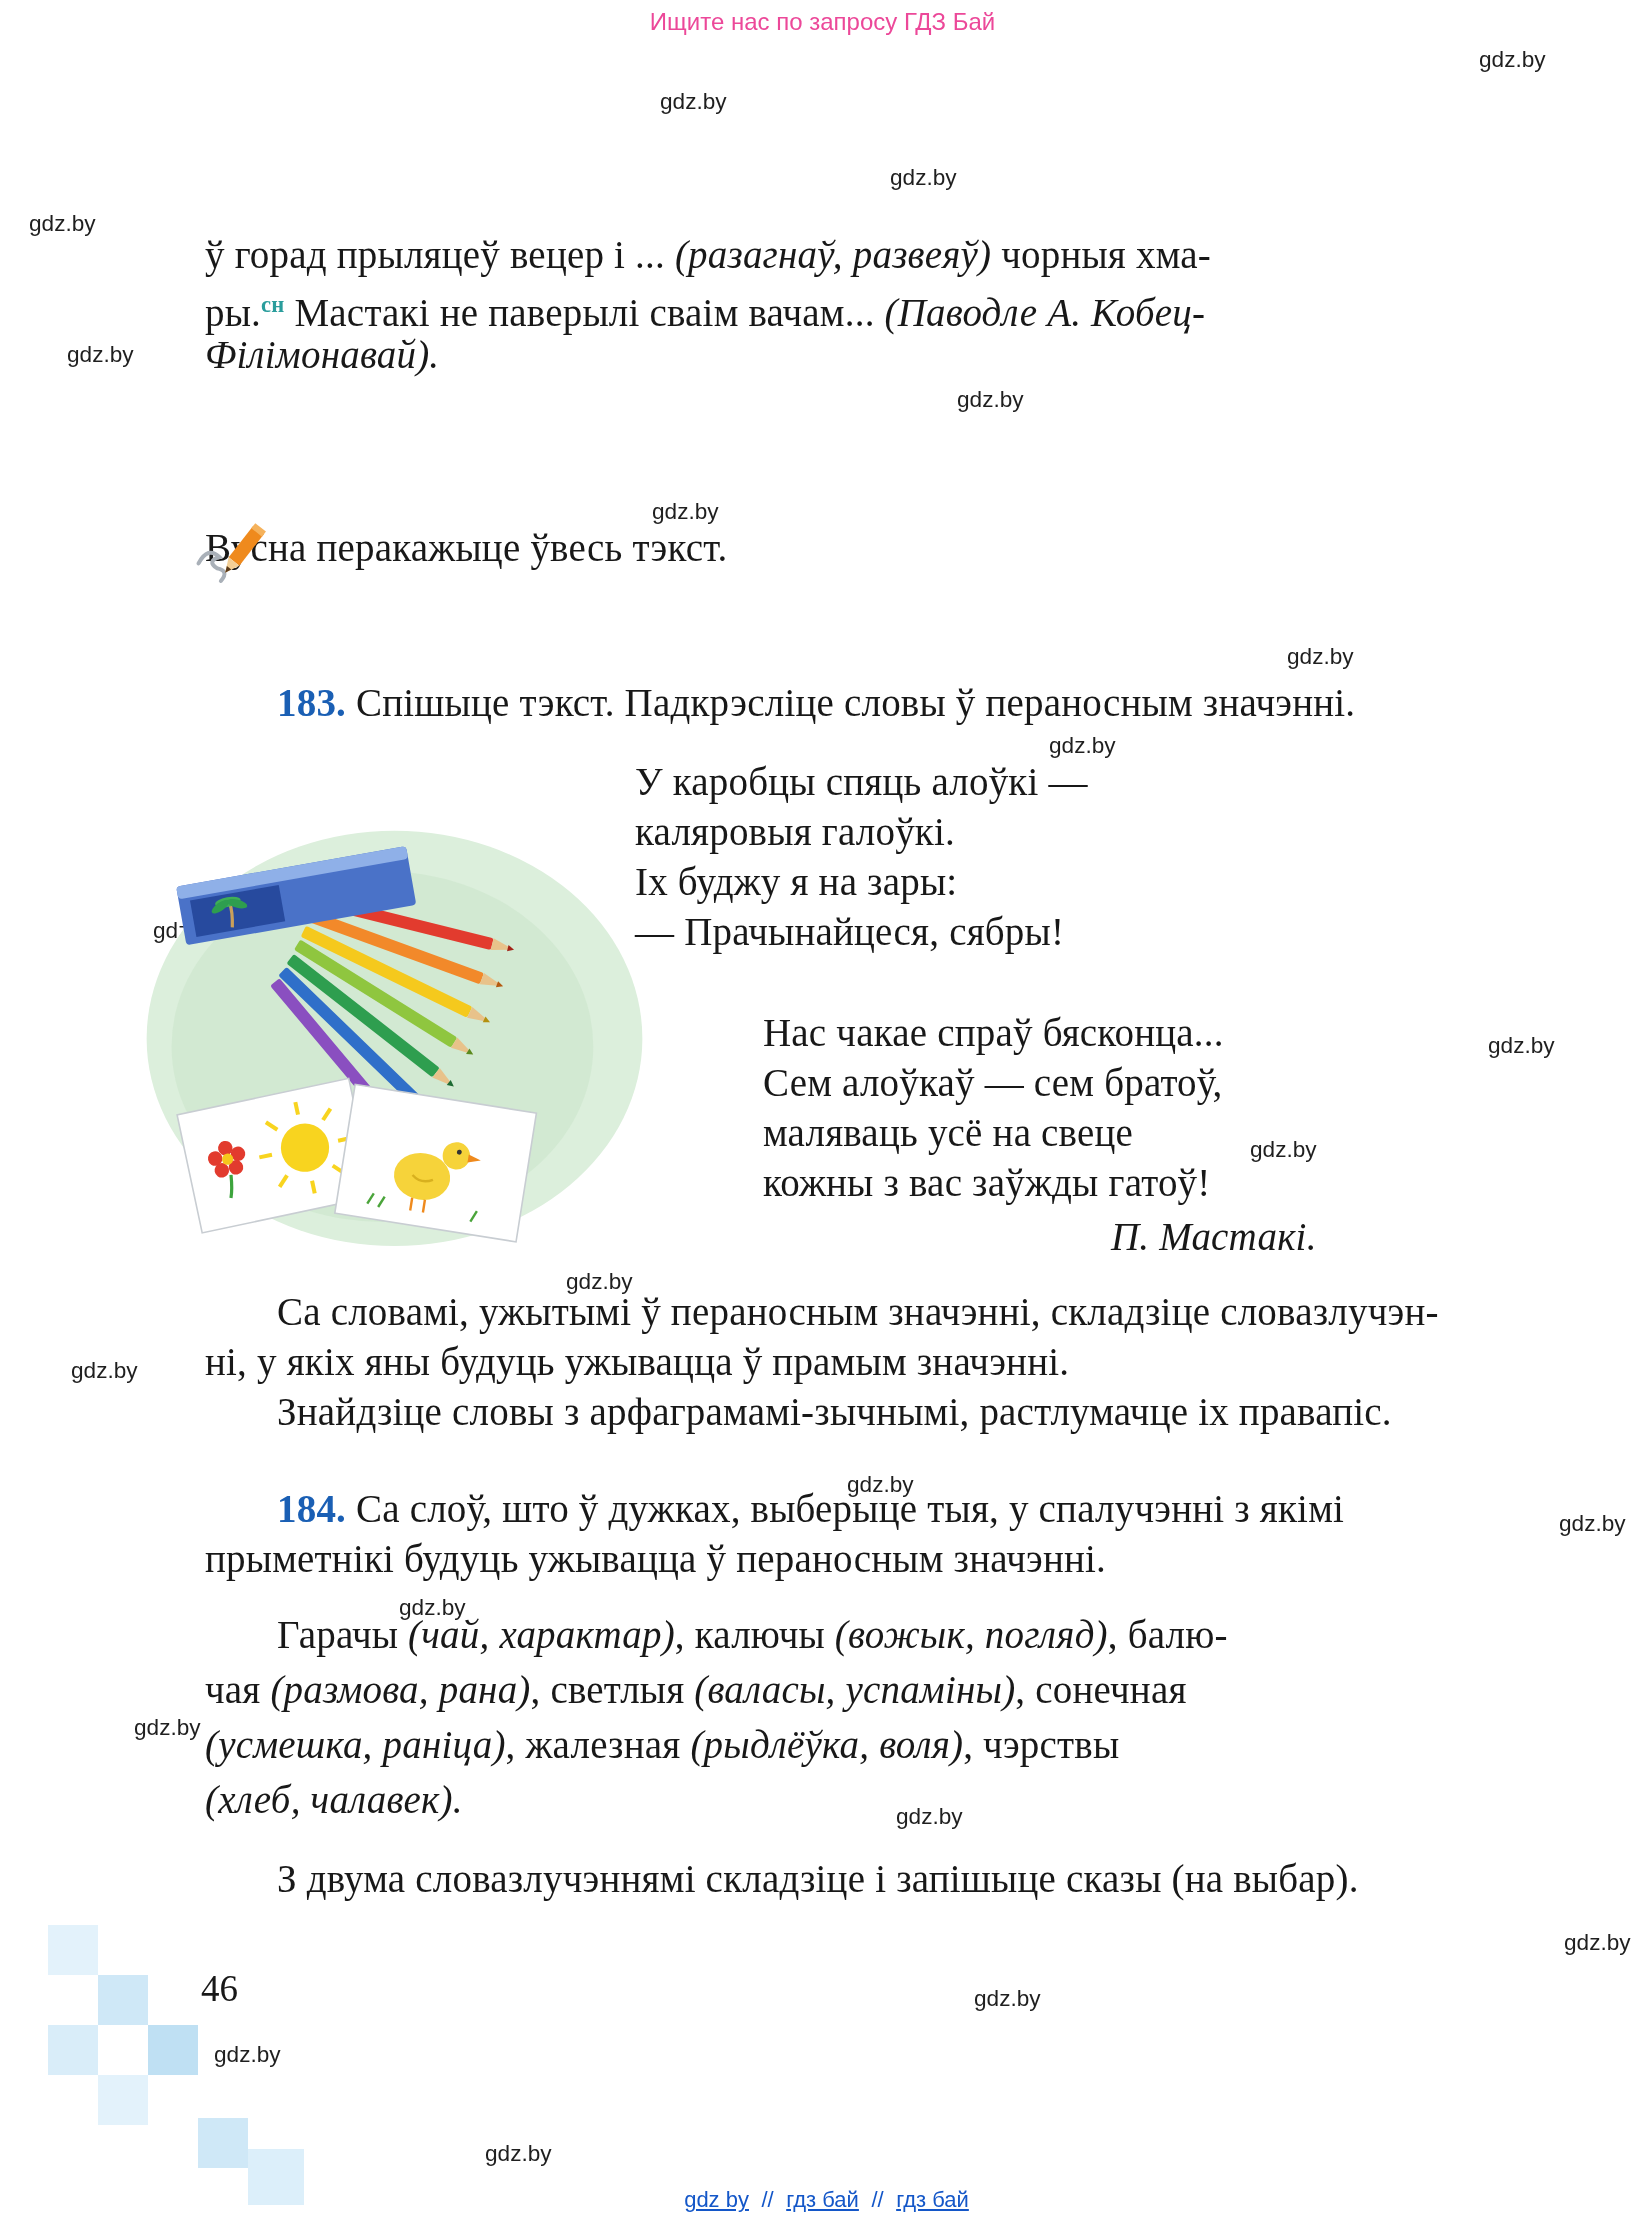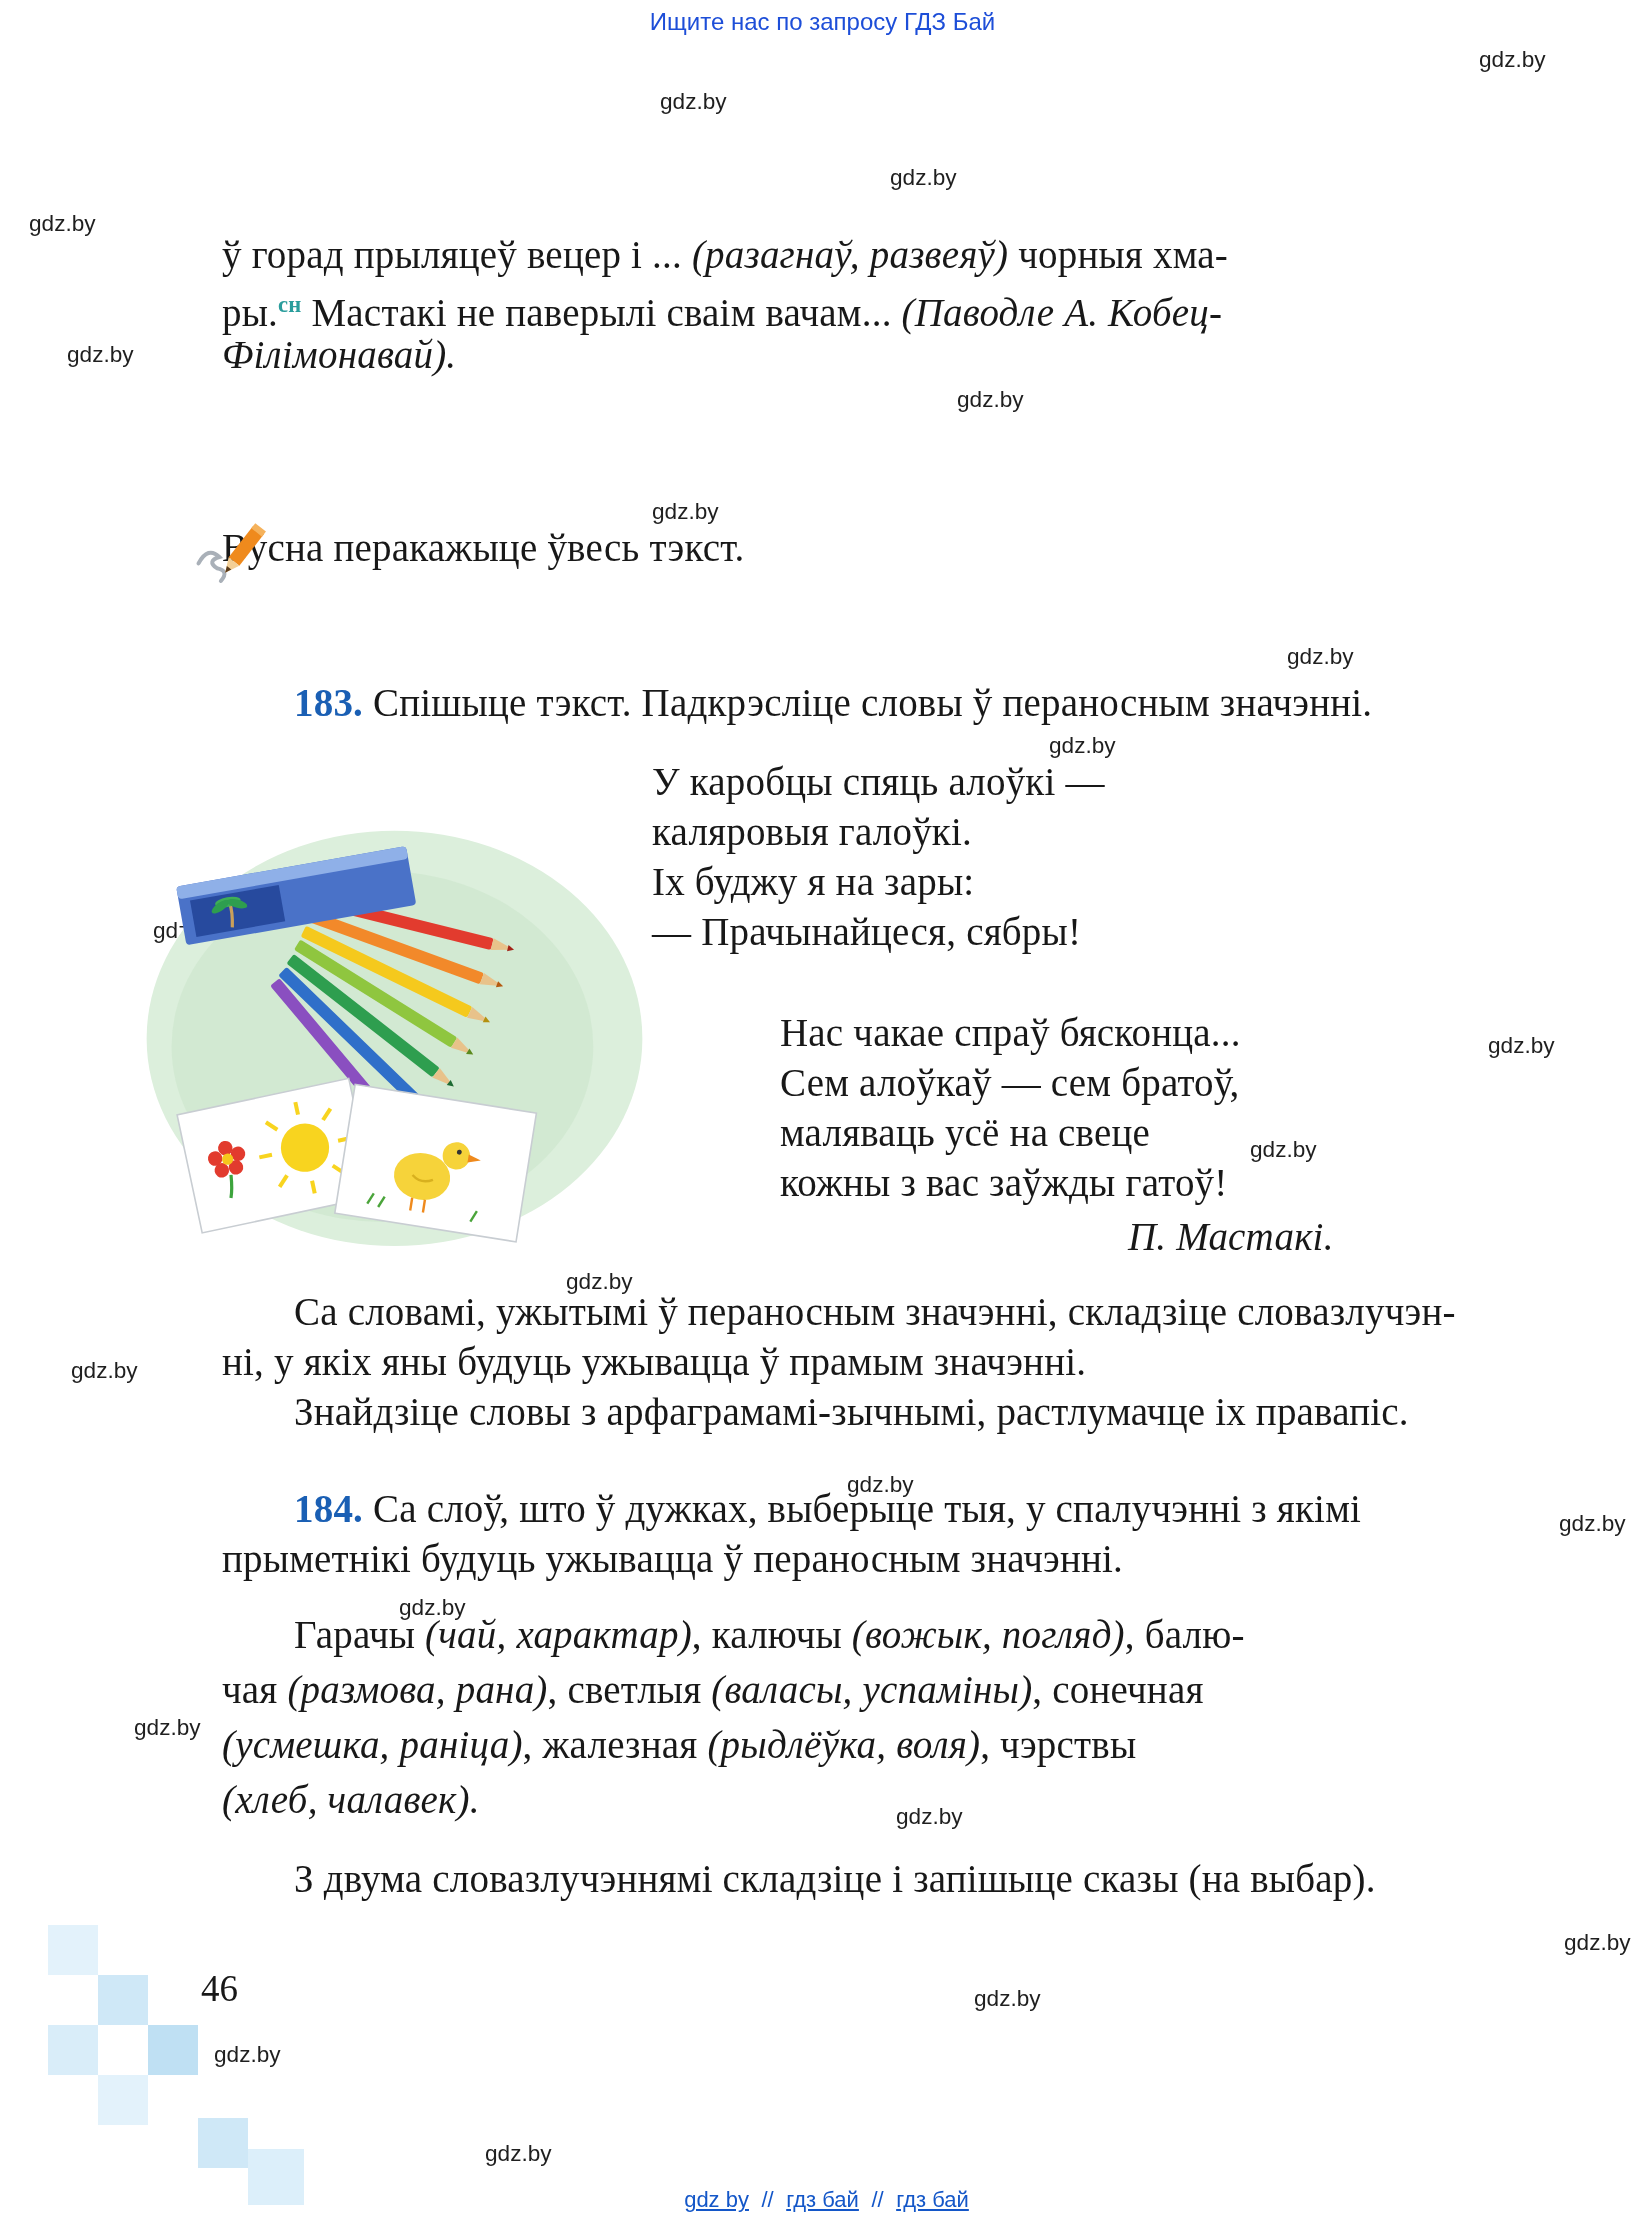--- a/index.html
+++ b/index.html
@@ -2,28 +2,28 @@
 <html style="font-size:13px"><head>
 <meta charset="utf-8">
 <style>
   html,body{margin:0;padding:0;}
   body{
     width:1645px;height:2216px;position:relative;background:#ffffff;
     font-family:"Liberation Serif", serif;color:#181818;overflow:hidden;
   }
   .header-note{
     position:absolute;top:8px;left:0;width:100%;text-align:center;
-    font-family:"Liberation Sans", sans-serif;font-size:24px;color:#1d4ed8;
+    font-family:"Liberation Sans", sans-serif;font-size:24px;color:#ec4899;
   }
   .wm{
     position:absolute;font-family:"Liberation Sans", sans-serif;
     font-size:22.6px;color:#1f1f1f;white-space:nowrap;
   }
   .block{
-    position:absolute;font-size:39px;letter-spacing:0.2px;white-space:pre;margin-left:17px;
+    position:absolute;font-size:39px;letter-spacing:0.2px;white-space:pre;
   }
   .line{white-space:pre;}
   .it{font-style:italic;}
   .bd{font-weight:bold;}
   .sup{font-size:0.58em;vertical-align:super;font-weight:bold;}
   .pagenum{
     position:absolute;left:201px;top:1967px;font-size:37px;color:#181818;
   }
   .footer{
     position:absolute;top:2187px;left:4px;width:100%;text-align:center;

